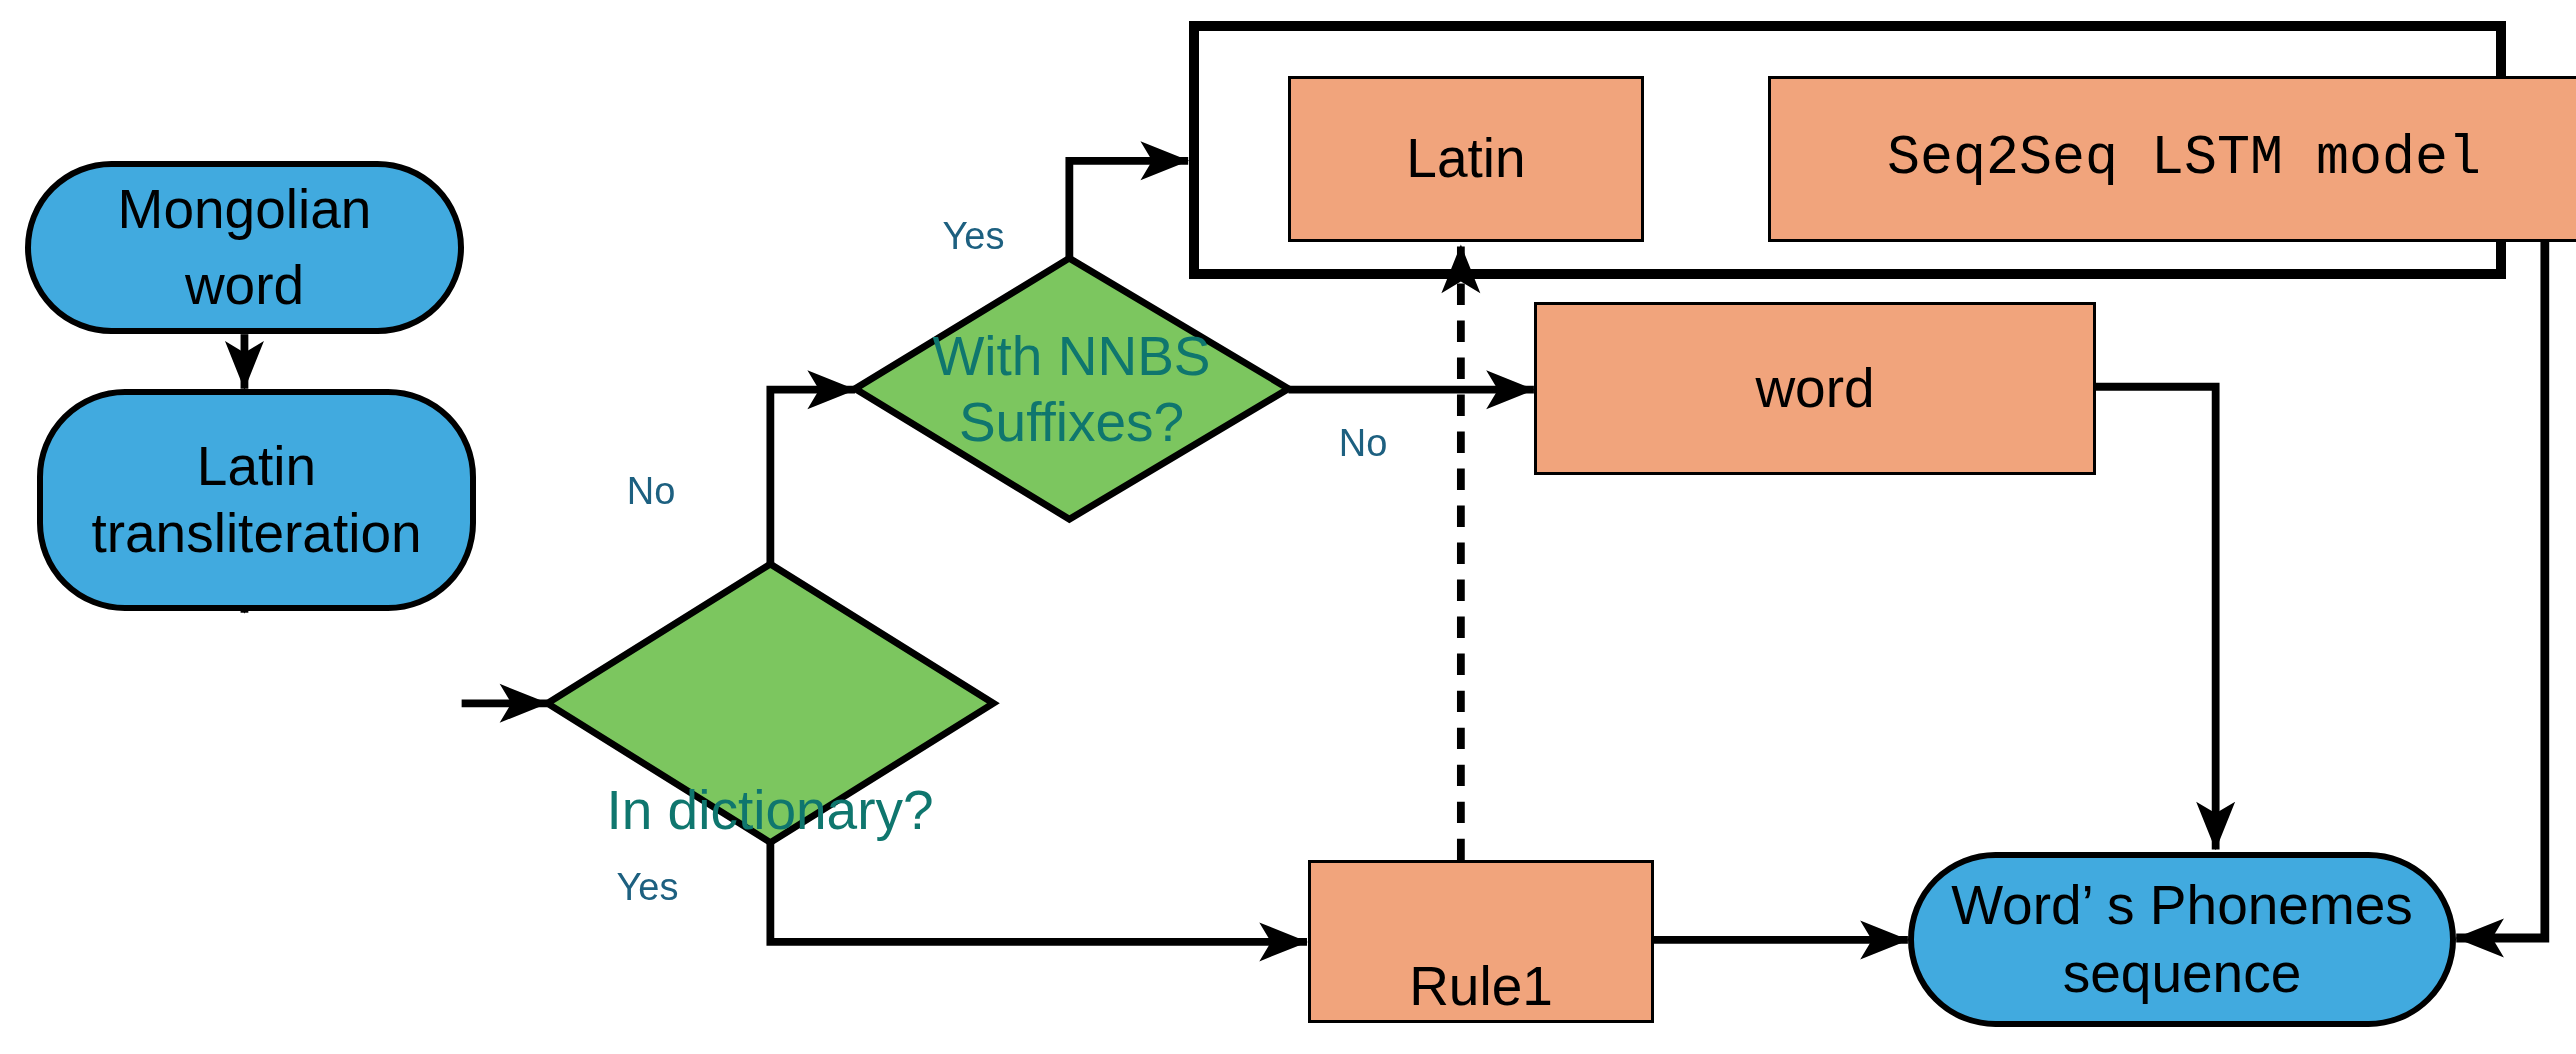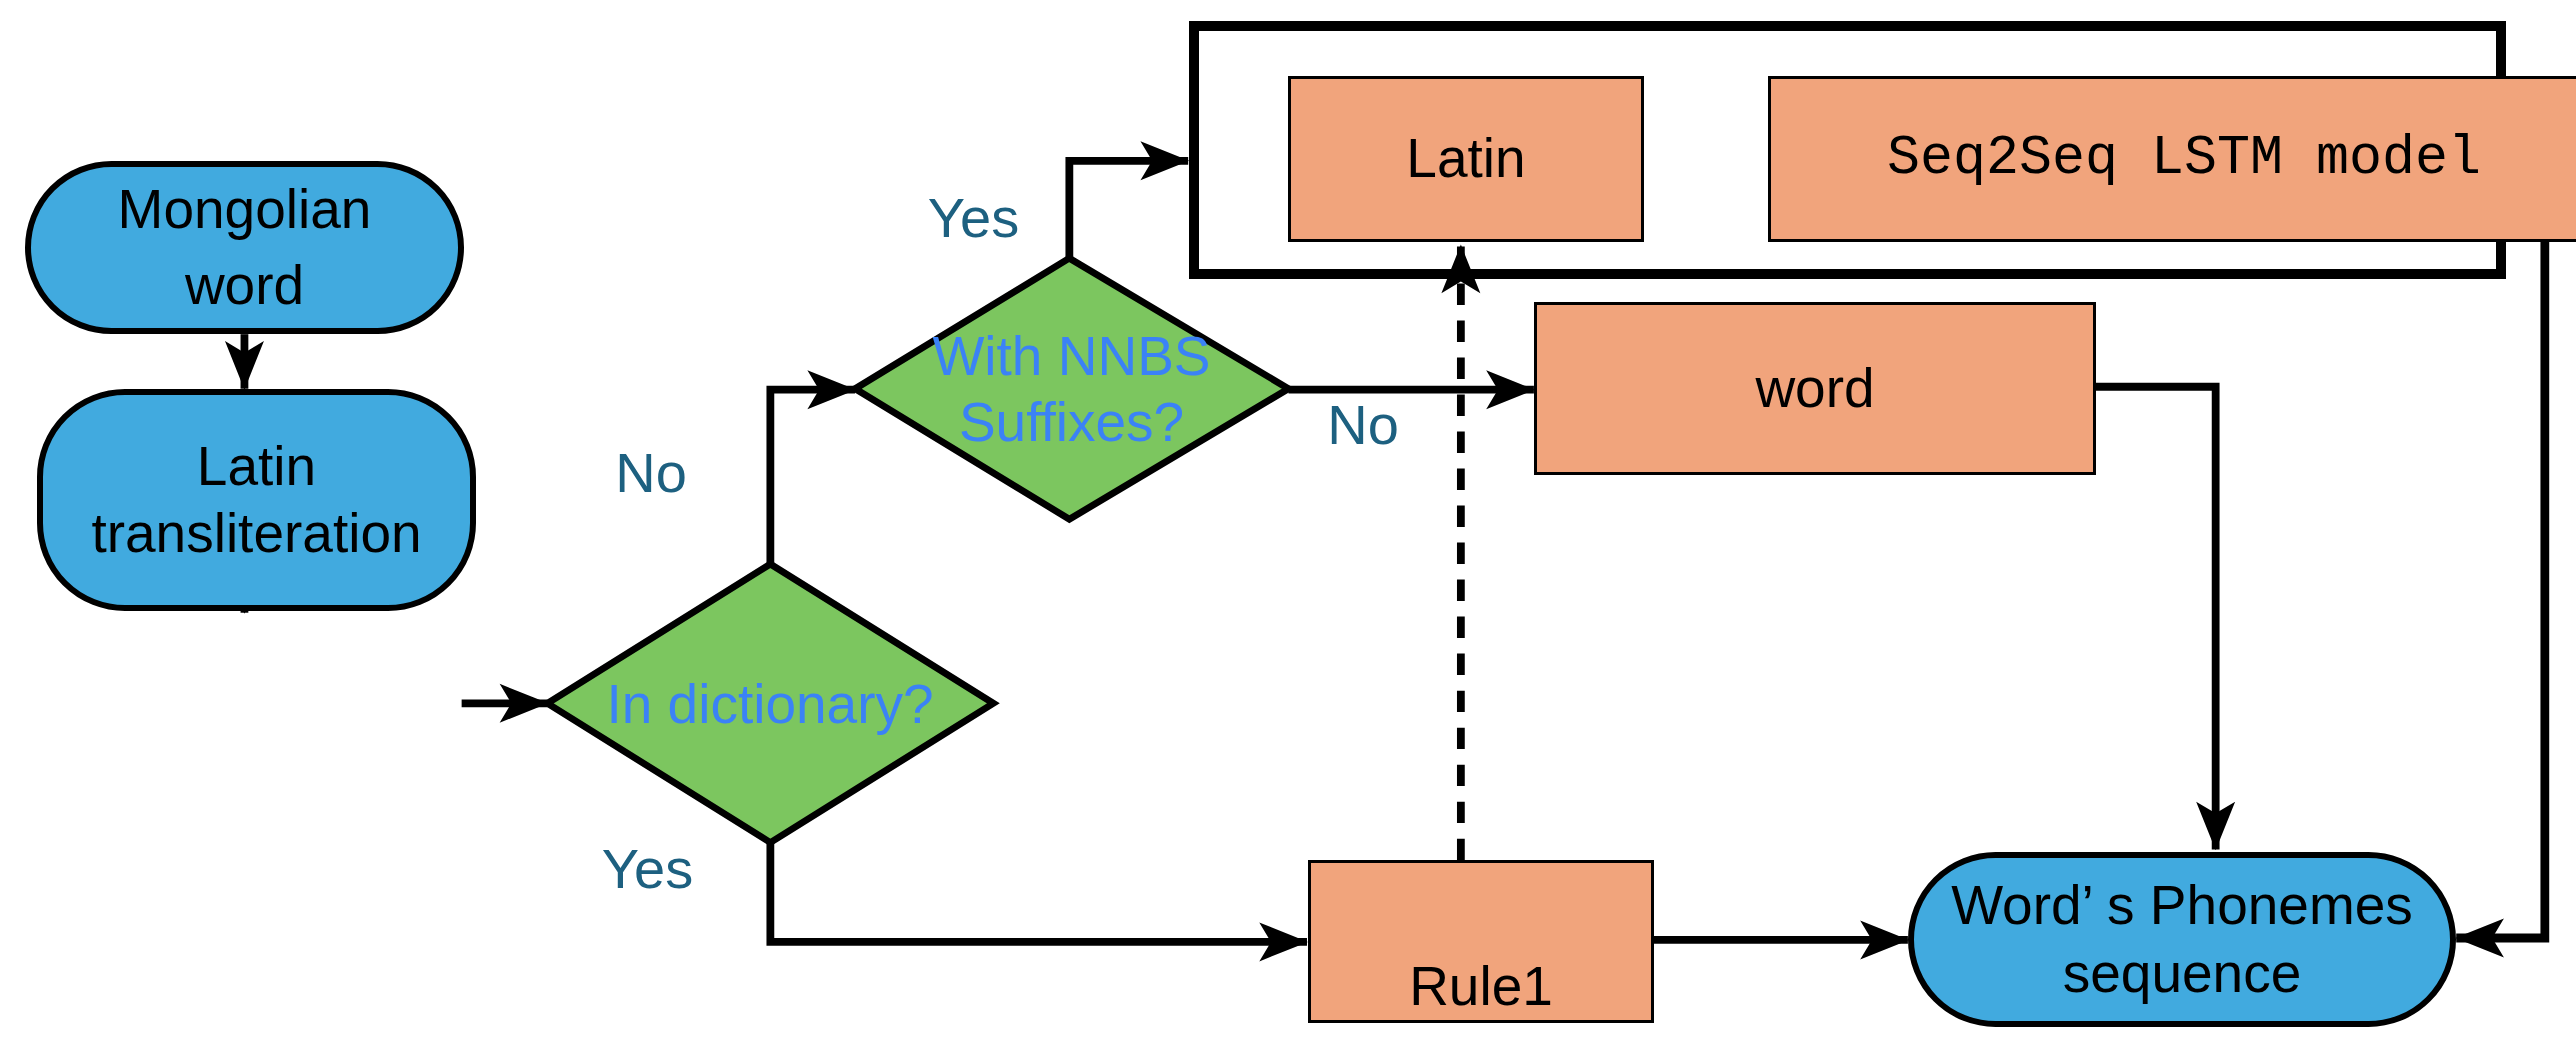--- a/index.html
+++ b/index.html
@@ -43,32 +43,32 @@
     border: 10.7px solid var(--line, #000000);
     z-index: 1;
   }
   .diamond-label {
     position: absolute;
     display: flex;
     flex-direction: column;
     align-items: center;
     justify-content: center;
     text-align: center;
-    color: #3b82f6;
+    color: #0f766e;
     font-size: 55px;
     line-height: 1.2;
     z-index: 4;
   }
   .edge-label {
     position: absolute;
     display: flex;
-    align-items: flex-start;
+    align-items: flex-end;
     justify-content: center;
     color: var(--label, #1D6080);
-    font-size: 56px;
+    font-size: 38px;
     z-index: 4;
   }
   .tl { display: block; }
   svg.wires {
     position: absolute;
     left: 0;
     top: 0;
     z-index: 2;
   }
 </style>
@@ -127,21 +127,21 @@
   </div>
 
   <div class="node process" style="left:1534px; top:302px; width:562px; height:173px;">
     <span class="tl">word</span>
   </div>
 
   <div class="node process" style="left:1308px; top:860px; width:346px; height:163px;justify-content:flex-end;">
     <span class="tl">Rule1</span>
   </div>
 
-  <div class="diamond-label" style="left:547px; top:564px; width:446px; height:279px;">
+  <div class="diamond-label" style="left:547px; top:564px; width:446px; height:279px;justify-content:flex-end;">
     <span class="tl">In dictionary?</span>
   </div>
 
   <div class="diamond-label" style="left:855px; top:258px; width:433px; height:261px;">
     <span class="tl">With NNBS</span>
     <span class="tl">Suffixes?</span>
   </div>
 
   <div class="edge-label" style="left:886px; top:185px; width:175px; height:73px;">
     <span>Yes</span>

